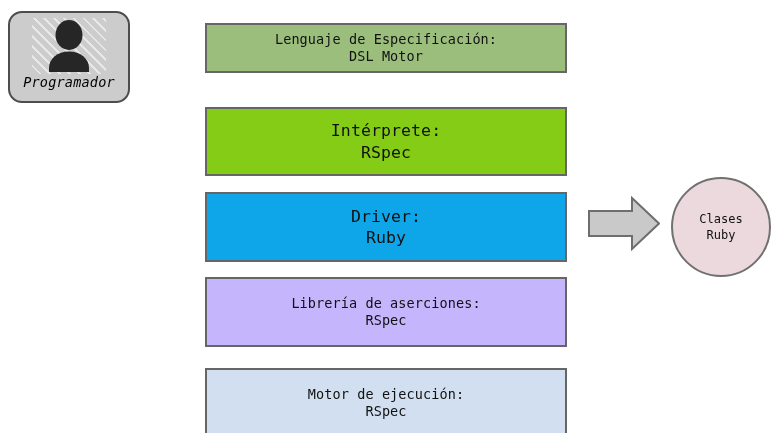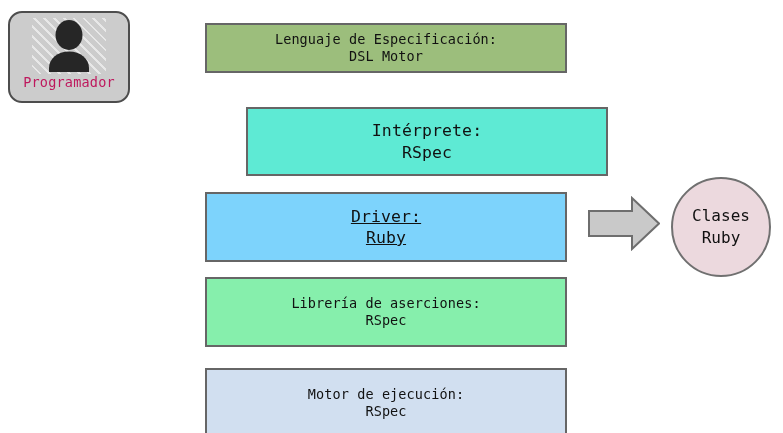--- a/index.html
+++ b/index.html
@@ -65,24 +65,25 @@
       rgba(255,255,255,0.55) 7px
     );
     pointer-events: none;
   }
   .actor-icon-svg {
     position: relative;
     display: block;
   }
   .actor-label {
     font-size: 13.5px;
-    color: #be185d;
+    color: #000000;
     letter-spacing: 0.2px;
     margin-top: 2px;
     line-height: 1;
+    font-style: italic;
   }
 
   
   .layer-box {
     position: absolute;
     left: 205px;
     width: 362px;
     box-sizing: border-box;
     border: 2px solid #666666;
     display: flex;
@@ -101,23 +102,23 @@
     font-size: 13.5px;
     letter-spacing: 0.1px;
   }
   .layer-box.big-type .layer-title,
   .layer-box.big-type .layer-sub {
     font-size: 16.5px;
     letter-spacing: 0.1px;
   }
 
   #layer-0 { top: 23px;  height: 50px; background: #9cbe7c; }
-  #layer-1 { top: 107px; height: 69px; background: #5eead4; margin-left: 41px; }
-  #layer-2 { top: 192px; height: 70px; background: #7dd3fc; text-decoration: underline; }
-  #layer-3 { top: 277px; height: 70px; background: #86efac; }
+  #layer-1 { top: 107px; height: 69px; background: #84cc16; }
+  #layer-2 { top: 192px; height: 70px; background: #0ea5e9; }
+  #layer-3 { top: 277px; height: 70px; background: #c4b5fd; }
   #layer-4 { top: 368px; height: 70px; background: #d1dff0; }
 
   
   .flow-arrow {
     position: absolute;
     left: 588px;
     top: 196px;
     width: 72px;
     height: 55px;
   }
@@ -132,21 +133,21 @@
     box-sizing: border-box;
     border-radius: 50%;
     background: #ecd9de;
     border: 2px solid #707070;
     display: flex;
     flex-direction: column;
     align-items: center;
     justify-content: center;
     text-align: center;
     color: #111111;
-    font-size: 16px;
+    font-size: 12px;
     line-height: 1.35;
   }
   .output-line { display: block; }
 </style>
 </head>
 <body>
 
 <div id="diagram-canvas">
 
   <div class="actor-node">

